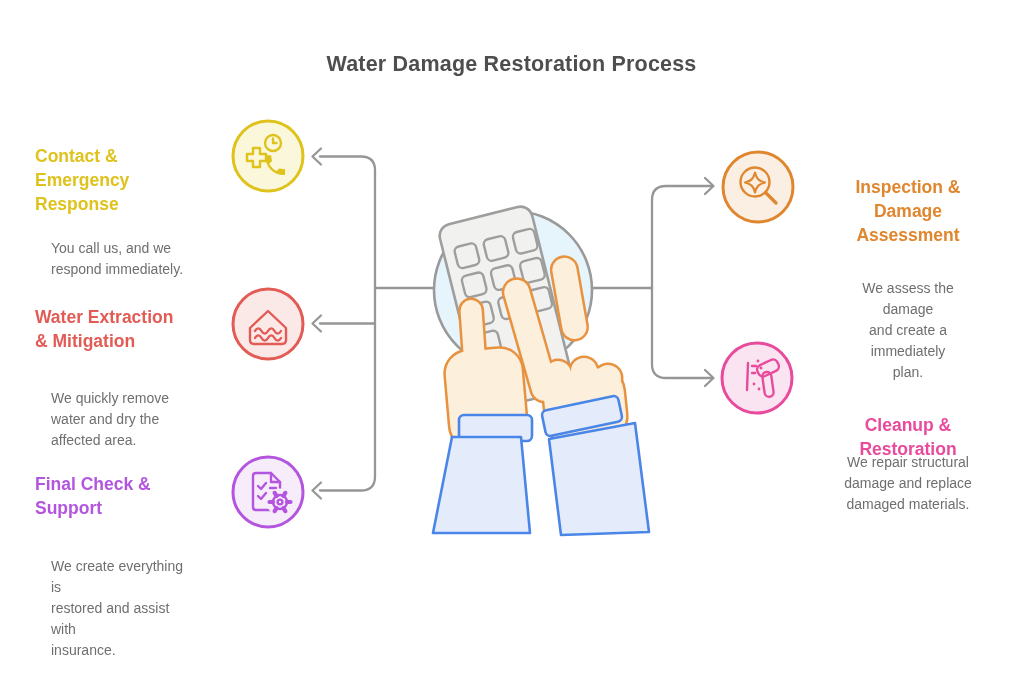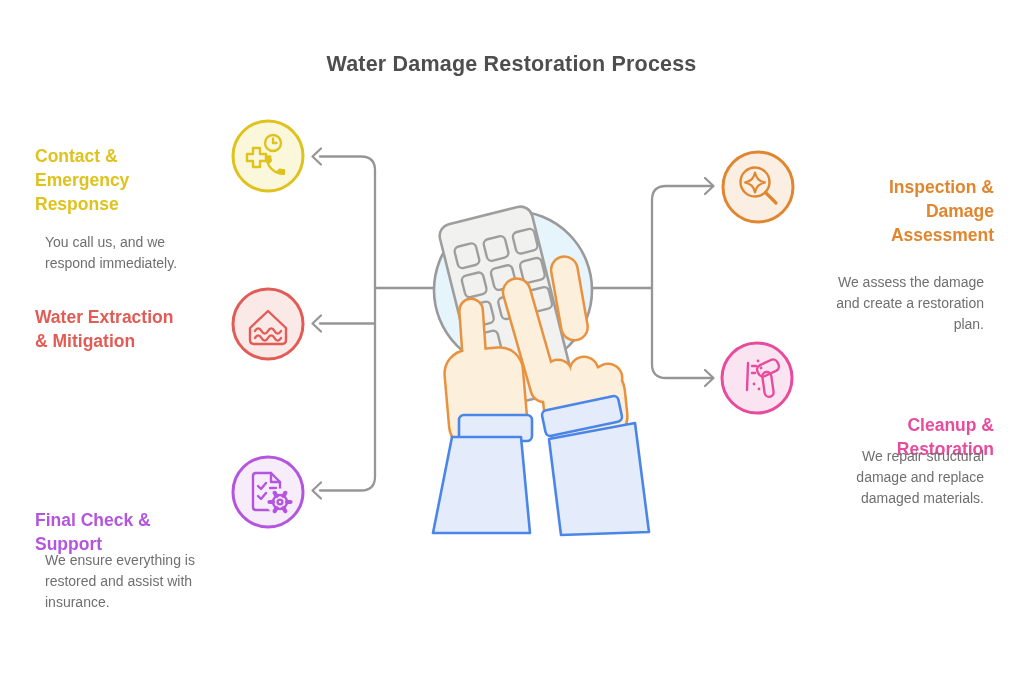--- a/index.html
+++ b/index.html
@@ -3,23 +3,23 @@
 <meta charset="utf-8">
 <style>
   html,body{margin:0;padding:0;background:#ffffff;}
   body{width:1023px;height:686px;position:relative;overflow:hidden;
        font-family:"Liberation Sans","DejaVu Sans",sans-serif;}
   .stage{position:absolute;inset:0;}
   .page-title{position:absolute;left:0;top:52px;width:1023px;text-align:center;
        font-size:21.5px;font-weight:bold;color:var(--title-text);letter-spacing:.2px;}
   .step-text{position:absolute;}
   .step-text.left{left:35px;width:170px;}
-  .step-text.right{left:822px;width:172px;text-align:right;}
+  .step-text.right{left:822px;width:172px;text-align:center;}
   .step-heading{margin:0;font-size:17.5px;font-weight:bold;line-height:24px;white-space:pre-line;}
-  .step-desc{margin:10px;font-size:14px;line-height:21px;color:var(--body-text);white-space:pre-line;}
+  .step-desc{margin:16px;font-size:14px;line-height:21px;color:var(--body-text);white-space:pre-line;}
   .c-yellow{color:var(--yellow);} .c-red{color:var(--red);} .c-purple{color:var(--purple);}
   .c-orange{color:var(--orange);} .c-pink{color:var(--pink);margin-top:48px;}
   svg.badge{position:absolute;width:76px;height:76px;overflow:visible;}
   .b-yellow{color:var(--yellow);} .b-red{color:var(--red);} .b-purple{color:var(--purple);}
   .b-orange{color:var(--orange);} .b-pink{color:var(--pink);}
   .b-yellow .ring{fill:var(--yellow-tint);} .b-red .ring{fill:var(--red-tint);}
   .b-purple .ring{fill:var(--purple-tint);} .b-orange .ring{fill:var(--orange-tint);}
   .b-pink .ring{fill:var(--pink-tint);}
   .ring{stroke:currentColor;stroke-width:3;}
   .glyph{stroke:currentColor;fill:none;stroke-width:2.4;stroke-linecap:round;stroke-linejoin:round;}
@@ -171,39 +171,44 @@
   </div>
   <div class="step-text left" style="top:222px">
     <p class="step-desc">You call us, and we
 respond immediately.</p>
   </div>
 
   <div class="step-text left" style="top:305px">
     <h3 class="step-heading c-red">Water Extraction
 &amp; Mitigation</h3>
   </div>
-
-  <div class="step-text left" style="top:508px">
+  <div class="step-text left" style="top:372px">
+    <p class="step-desc">We quickly remove
+water and dry the
+affected area.</p>
+  </div>
+
+  <div class="step-text left" style="top:472px">
     <h3 class="step-heading c-purple">Final Check &amp;
 Support</h3>
   </div>
   <div class="step-text left" style="top:540px">
-    <p class="step-desc">We ensure everything is
+    <p class="step-desc">We create everything is
 restored and assist with
 insurance.</p>
   </div>
 
   <div class="step-text right" style="top:175px">
     <h3 class="step-heading c-orange">Inspection &amp;
 Damage
 Assessment</h3>
   </div>
   <div class="step-text right" style="top:262px">
     <p class="step-desc">We assess the damage
-and create a restoration
+and create a immediately
 plan.</p>
   </div>
 
   <div class="step-text right" style="top:365px">
     <h3 class="step-heading c-pink">Cleanup &amp;
 Restoration</h3>
   </div>
   <div class="step-text right" style="top:436px">
     <p class="step-desc">We repair structural
 damage and replace

